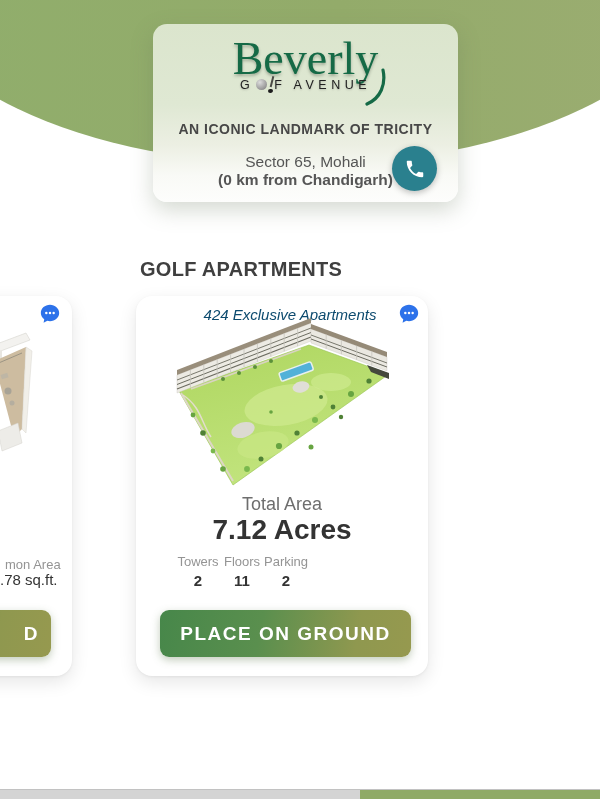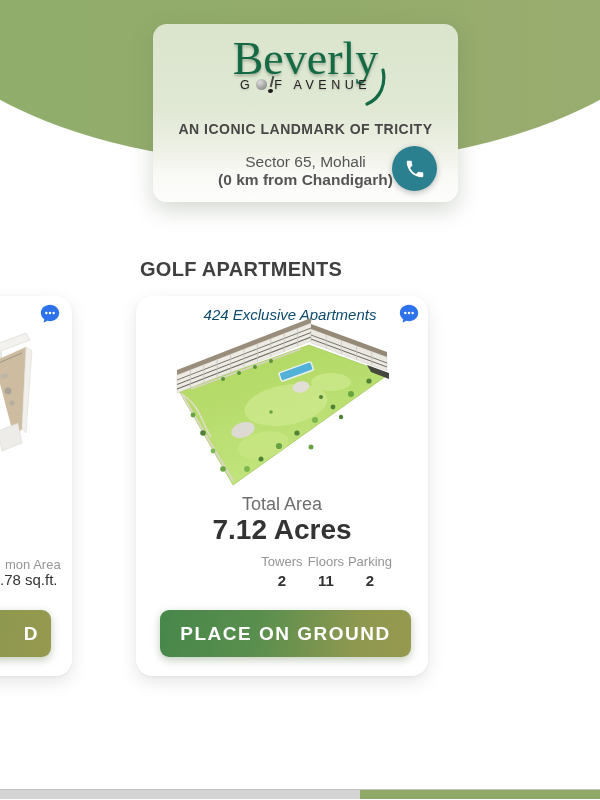--- a/index.html
+++ b/index.html
@@ -45,21 +45,21 @@
     font-style:italic;font-size:15px;color:#0c4a6e;}
   .chat-btn{position:absolute;top:7px;width:24px;height:24px;border:none;background:transparent;
     padding:0;cursor:pointer;}
   .main-card .chat-btn{right:7px;}
   .left-card .chat-btn{right:10px;}
   .site-plan{position:absolute;left:35px;top:31px;overflow:visible;}
   .floorplan{position:absolute;left:212px;top:35px;overflow:visible;}
   .area-label{position:absolute;top:198px;left:0;right:0;text-align:center;font-size:18px;color:#6e6e6e;}
   .area-value{position:absolute;top:220px;left:0;right:0;text-align:center;font-size:28px;
     font-weight:bold;color:#333;line-height:28px;}
-  .stats{position:absolute;top:258px;left:0;right:0;display:flex;justify-content:flex-end;
+  .stats{position:absolute;top:258px;left:0;right:0;display:flex;justify-content:flex-start;
     padding:0 36px 0 40px;}
   .stat{text-align:center;min-width:44px;}
   .stat-label{font-size:13px;color:#949494;}
   .stat-value{margin-top:3px;font-size:15px;font-weight:bold;color:#333;}
   .cta{position:absolute;top:314px;left:24px;right:17px;height:47px;border:none;border-radius:9px;
     background:linear-gradient(100deg,#47874a 0%,#5a8f4e 40%,#8f984f 78%,#96994f 100%);
     color:#fff;font-family:"Liberation Sans",sans-serif;font-size:19px;font-weight:bold;
     letter-spacing:1.5px;box-shadow:0 3px 8px rgba(80,110,60,.35);cursor:pointer;}
   .left-card .cta{left:24px;right:21px;text-align:right;padding-right:12px;}
   .frag-label{position:absolute;left:225px;top:261px;font-size:13px;color:#949494;}

